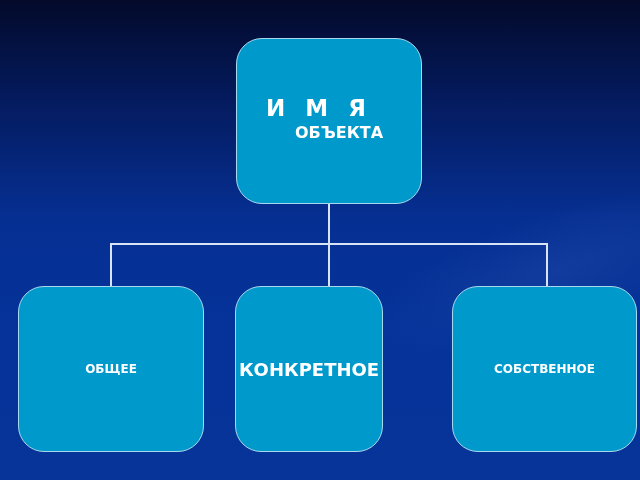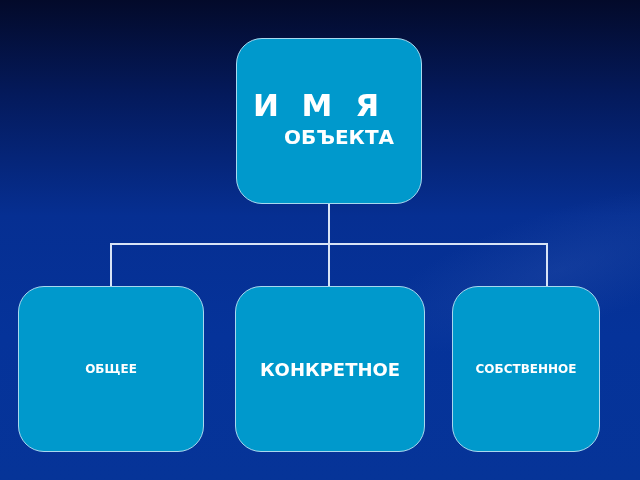--- a/index.html
+++ b/index.html
@@ -15,26 +15,26 @@
     transform: rotate(-18deg);
   }
   .box {
     position:absolute; background:#0099cc;
     border:1.5px solid #a8d8ee; border-radius:26px;
     box-sizing:border-box; color:#fff;
     display:flex; align-items:center; justify-content:center; flex-direction:column;
     font-weight:bold;
   }
   .root { left:236px; top:38px; width:186px; height:166px; }
-  .root .t1 { font-size:31px; letter-spacing:6px; margin-left:-20px; margin-top:-6px; }
-  .root .t2 { font-size:20px; margin-top:2px;margin-left:20px; }
+  .root .t1 { font-size:23px; letter-spacing:6px; margin-left:-20px; margin-top:-6px; }
+  .root .t2 { font-size:16px; margin-top:2px;margin-left:20px; }
   .child { top:286px; width:170px; height:166px; }
   .c1 { left:18px; width:186px; }
-  .c2 { left:235px; width:190px; }
-  .c3 { left:452px; width:148px; }
+  .c2 { left:235px; width:148px; }
+  .c3 { left:452px; width:185px; }
   .child span { font-size:12px; }
   .c2 span { font-size:18px; }
   .line { position:absolute; background:#d8e4f6; }
 </style>
 </head>
 <body>
 
 <div class="swoosh"></div>
 
 <div class="line" style="left:328px; top:204px; width:2px; height:40px;"></div>

